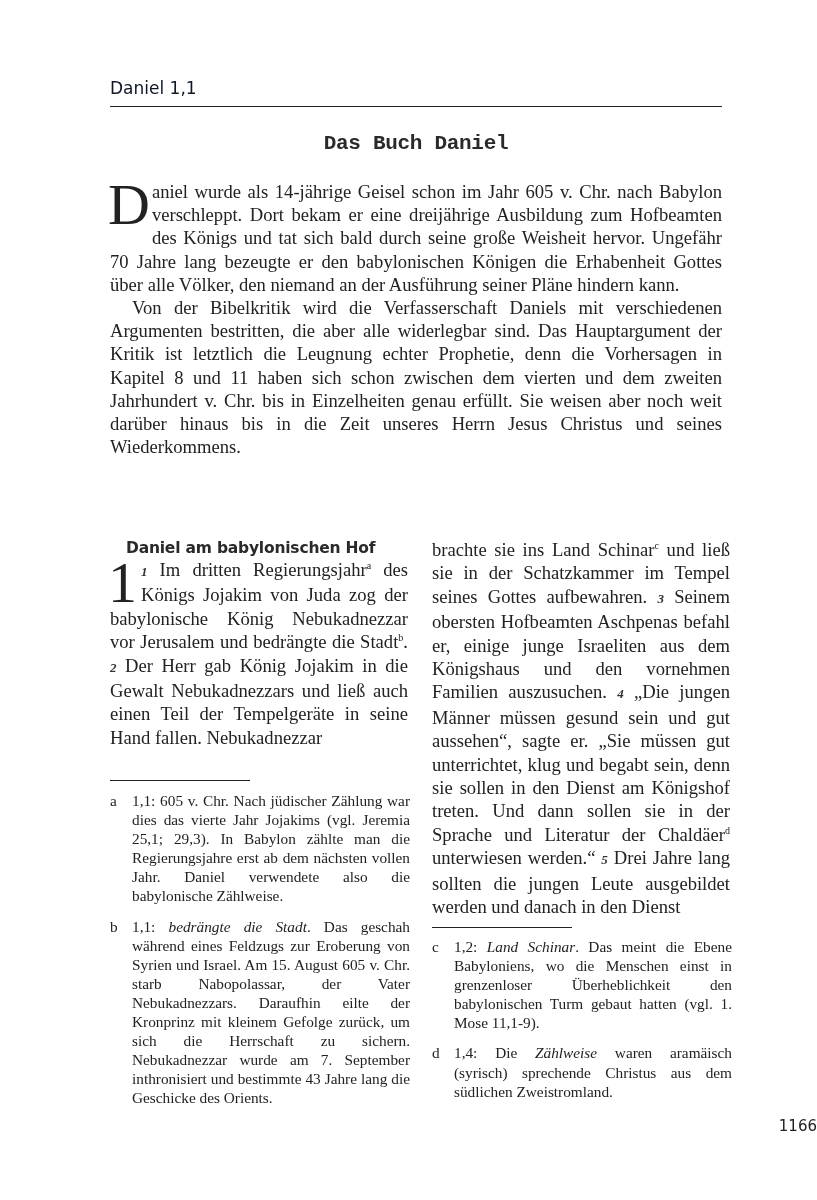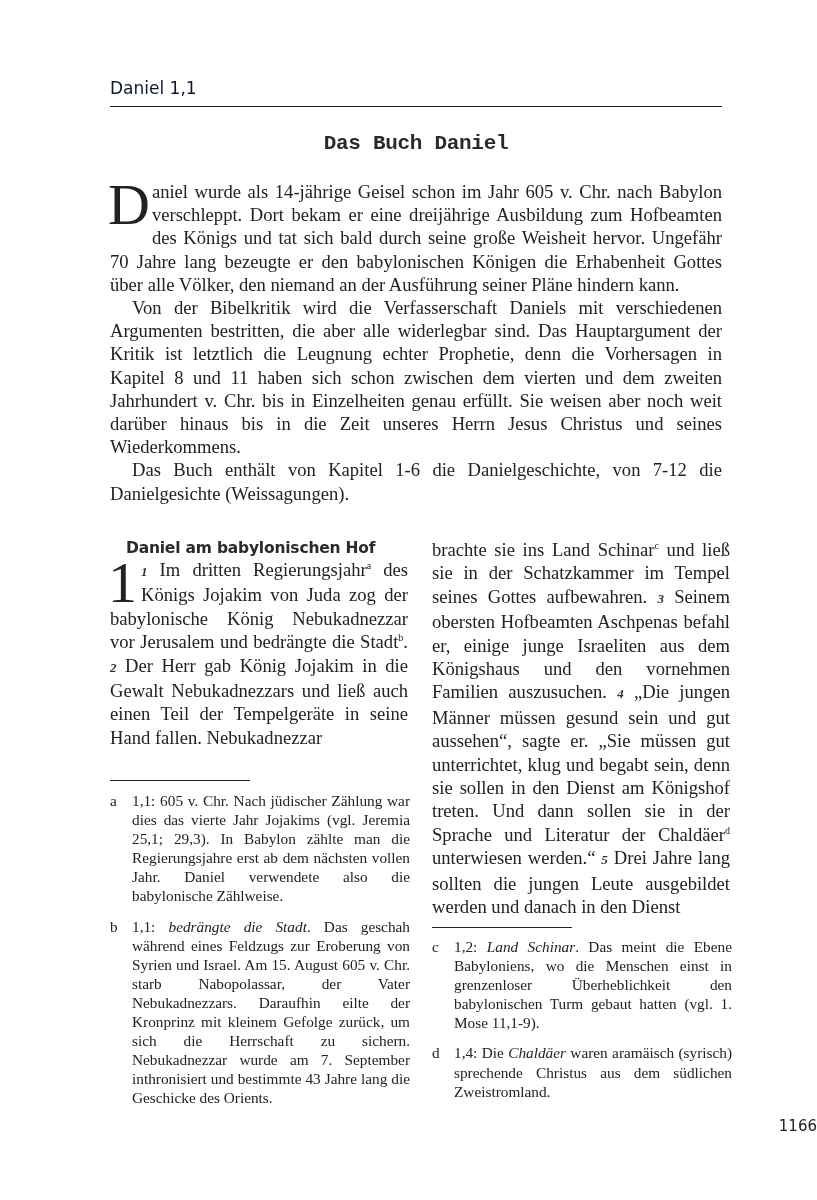--- a/index.html
+++ b/index.html
@@ -63,21 +63,20 @@
 <body>
 
 <div class="running-head">Daniel 1,1</div>
 <div class="head-rule"></div>
 
 <div class="book-title">Das Buch Daniel</div>
 
 <div class="intro">
   <p><span class="dropcap">D</span><span>aniel wurde als 14-jährige Geisel schon im Jahr 605 v. Chr. nach Babylon verschleppt. Dort bekam er eine dreijährige Ausbildung zum Hofbeamten des Königs und tat sich bald durch seine große Weisheit hervor. Ungefähr 70 Jahre lang bezeugte er den babylonischen Königen die Erhabenheit Gottes über alle Völker, den niemand an der Ausführung seiner Pläne hindern kann.</span></p>
   <p class="indent">Von der Bibelkritik wird die Verfasserschaft Daniels mit verschiedenen Argumenten bestritten, die aber alle widerlegbar sind. Das Hauptargument der Kritik ist letztlich die Leugnung echter Prophetie, denn die Vorhersagen in Kapitel 8 und 11 haben sich schon zwischen dem vierten und dem zweiten Jahrhundert v. Chr. bis in Einzelheiten genau erfüllt. Sie weisen aber noch weit darüber hinaus bis in die Zeit unseres Herrn Jesus Christus und seines Wiederkommens.</p>
-  <p class="indent">Das Buch enthält von Kapitel 1-6 die Danielgeschichte, von 7-12 die Danielgesichte (Weissagungen).</p>
 </div>
 
 <div class="col col-left">
   <div class="section-heading">Daniel am babylonischen Hof</div>
   <div>
     <span class="chapter-num">1</span>
     <span class="verse-num">1</span><span> Im dritten Regierungsjahr</span><sup class="fn">a</sup><span> des Königs Jojakim von Juda zog der babylonische König Nebukadnezzar vor Jerusalem und bedrängte die Stadt</span><sup class="fn">b</sup><span>. </span><span class="verse-num">2</span><span> Der Herr gab König Jojakim in die Gewalt Nebukadnezzars und ließ auch einen Teil der Tempelgeräte in seine Hand fallen. Nebukadnezzar</span>
   </div>
 </div>
 
@@ -98,17 +97,17 @@
 </div>
 
 <div class="fn-rule" style="left:432px; top:927px;"></div>
 <div class="footnotes" style="left:432px; top:937px;">
   <div class="fn-item">
     <span class="fn-letter">c</span>
     <span>1,2:</span><i> Land Schinar</i><span>. Das meint die Ebene Babyloniens, wo die Menschen einst in grenzenloser Überheblichkeit den babylonischen Turm gebaut hatten (vgl. 1. Mose 11,1-9).</span>
   </div>
   <div class="fn-item">
     <span class="fn-letter">d</span>
-    <span>1,4:</span><span> Die </span><i>Chaldäer</i><span> waren aramäisch (syrisch) sprechende Christus aus dem südlichen Zweistromland.</span>
+    <span>1,4:</span><span> Die </span><i>Zählweise</i><span> waren aramäisch (syrisch) sprechende Christus aus dem südlichen Zweistromland.</span>
   </div>
 </div>
 
 <div class="page-number">1166</div>
 
 </body></html>

